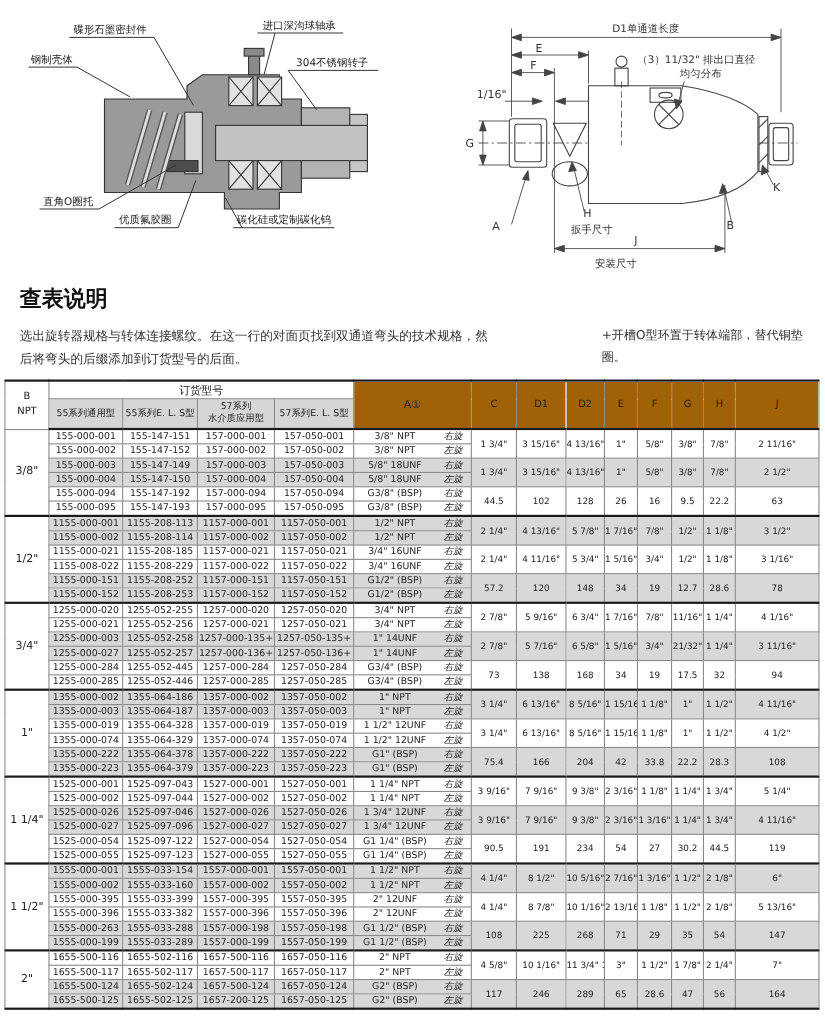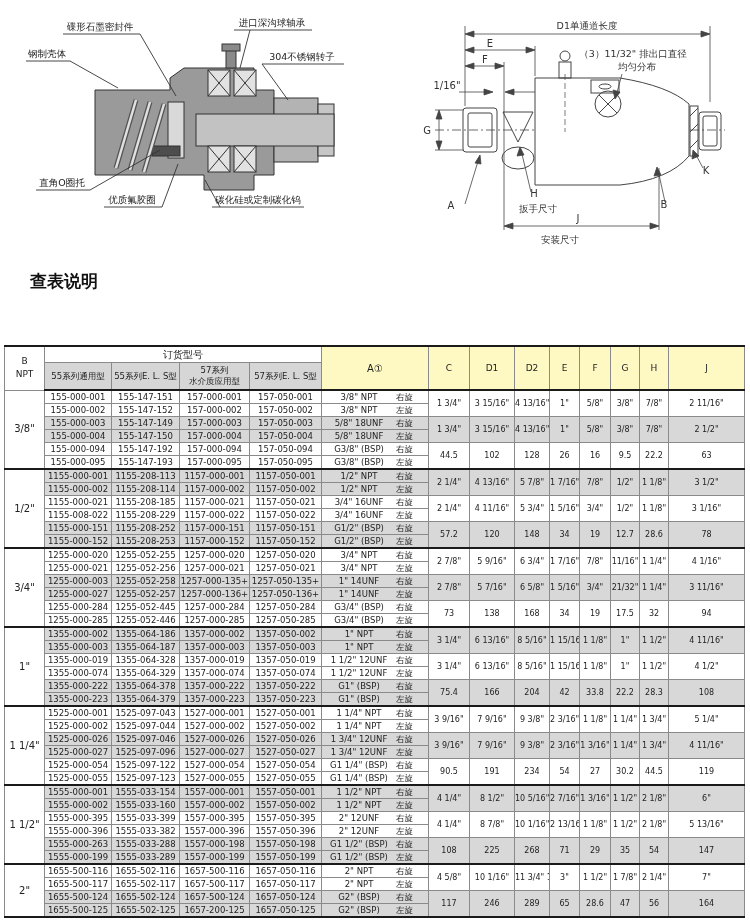--- a/index.html
+++ b/index.html
@@ -11,50 +11,50 @@
   
   .drawing{position:absolute;top:0;}
   #sectionView{left:0;}
   #dimView{left:375px;}
   svg text{fill:#222;}
   .callout-text{font-size:9.5px;}
   .dim-letter{font-size:10px;fill:#333;}
   .cjk-small{font-size:9.5px;fill:#333;}
   
   .lookup{position:absolute;left:18px;top:258px;width:714px;}
-  .lookup h2{margin:12px;font-size:17px;font-weight:bold;color:#111;}
+  .lookup h2{margin:0;font-size:20px;font-weight:bold;color:#111;}
   .lookup .row{display:flex;justify-content:space-between;margin-top:10px;}
   .lookup .para{width:430px;font-size:11.5px;line-height:21px;color:#333;}
   .lookup .note{width:185px;font-size:11px;line-height:20px;color:#333;}
   
   table.spec{
     position:absolute;left:4px;top:345px;width:740px;
     border-collapse:collapse;table-layout:fixed;
     border-top:2px solid #1a1a1a;border-bottom:2px solid #1a1a1a;
     border-left:1px solid #8a8a8a;border-right:1px solid #8a8a8a;
     font-size:8.5px;
   }
   table.spec th,table.spec td{
     border:1px solid #8a8a8a;padding:0;text-align:center;vertical-align:middle;
     font-weight:normal;overflow:hidden;white-space:nowrap;
   }
   tr.h1 th{height:15px;font-size:10px;background:#fff;}
-  tr.h1 th.th-span2{background:#fef9c3;}
+  tr.h1 th.th-span2{background:#a16207;}
   tr.h2 th{height:26px;font-size:8.5px;background:#d6d6d6;white-space:pre-line;line-height:11px;}
   tr.h2 th,tr.h1 th.th-span2{border-bottom:2px solid #1a1a1a;}
   tr.h1 th.th-dim{font-size:9px;}
   .th-b div{line-height:13px;font-size:9px;}
   tbody td{height:12px;line-height:12px;}
   tbody tr.shaded td{background:#d8d8d8;}
   tbody td.size-cell{background:#fff !important;font-size:10px;}
   tbody tr.group-start td{border-top:2px solid #1a1a1a;}
   td.dim{font-size:8px;white-space:pre-line;line-height:10px;}
   td.a-cell .aw{display:flex;align-items:center;}
   td.a-cell .thr{flex:1;text-align:center;}
-  td.a-cell .dir{width:32px;text-align:left;font-size:8.5px;}
+  td.a-cell .dir{width:32px;text-align:center;font-size:8.5px;font-style:italic;}
 </style>
 </head>
 <body>
 
 <svg id="sectionView" class="drawing" width="375" height="250" viewBox="0 0 375 250">
   <g stroke="#333" stroke-width="1">
     <path d="M95,90 H170 V78 L184,68 H254 V90 H274 V175 H254 V190 H204 V175 H95 Z" fill="#9a9a9a"></path>
     <rect x="274" y="98" width="44" height="64" fill="#b3b3b3"></rect>
     <rect x="318" y="104" width="16" height="52" fill="#c6c6c6"></rect>
     <rect x="196" y="114" width="138" height="32" fill="#c2c2c2"></rect>
@@ -180,20 +180,24 @@
   <text class="dim-letter" x="289" y="208" text-anchor="middle">B</text>
   <text class="dim-letter" x="331" y="174" text-anchor="middle">K</text>
   <text class="dim-letter" x="203" y="222" text-anchor="middle">J</text>
   <text class="cjk-small" x="185" y="243" text-anchor="middle">安装尺寸</text>
   <text class="cjk-small" x="258" y="57" text-anchor="middle">（3）11/32" 排出口直径</text>
   <text class="cjk-small" x="262" y="70" text-anchor="middle">均匀分布</text>
 </svg>
 
 <div class="lookup">
   <h2>查表说明</h2>
+  <div class="row">
+    <div class="para">选出旋转器规格与转体连接螺纹。在这一行的对面页找到双通道弯头的技术规格，然后将弯头的后缀添加到订货型号的后面。</div>
+    <div class="note">+开槽O型环置于转体端部，替代铜垫圈。</div>
+  </div>
 </div>
 
 <table class="spec">
   <colgroup>
     <col style="width:40px">
       <col style="width:67px">
       <col style="width:68px">
       <col style="width:70px">
     <col style="width:72px">
       <col style="width:107px">

